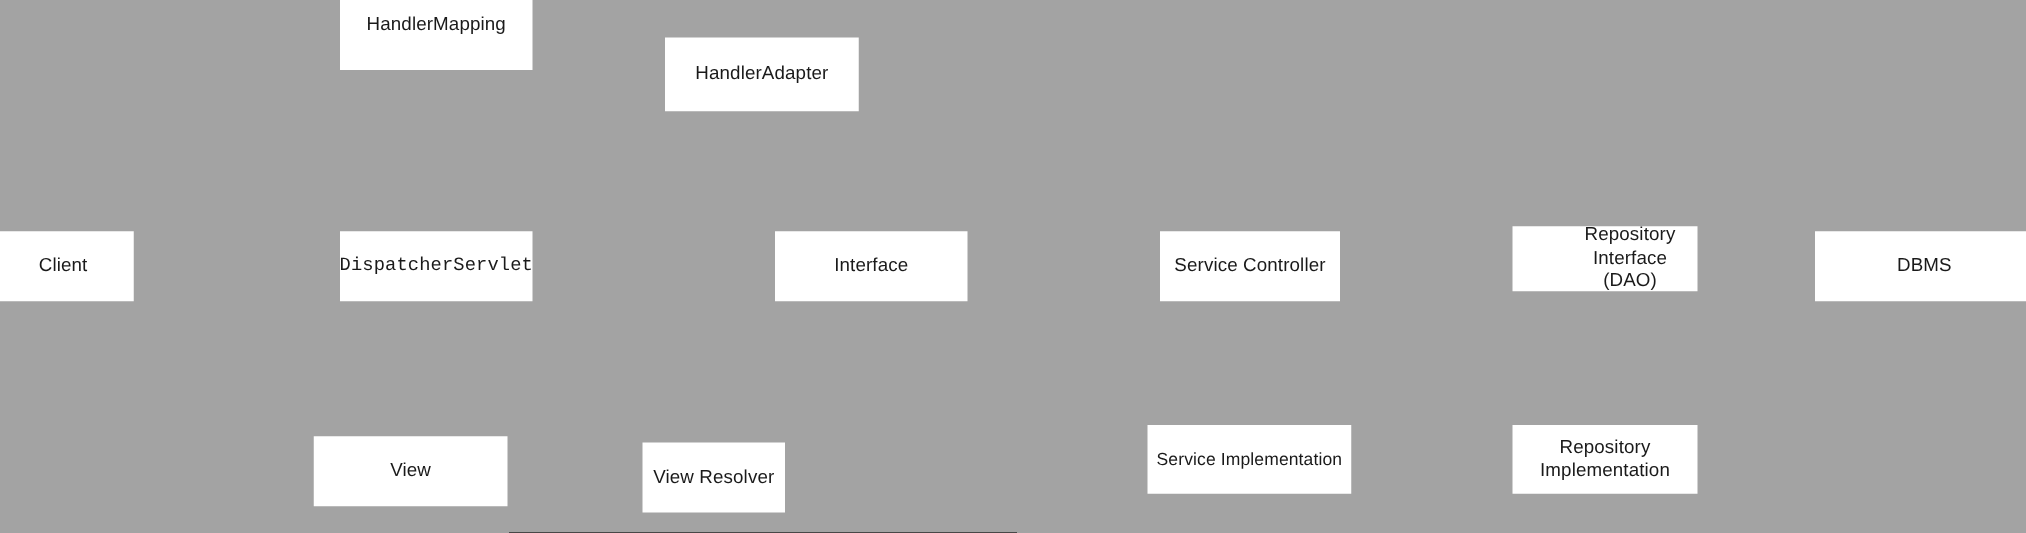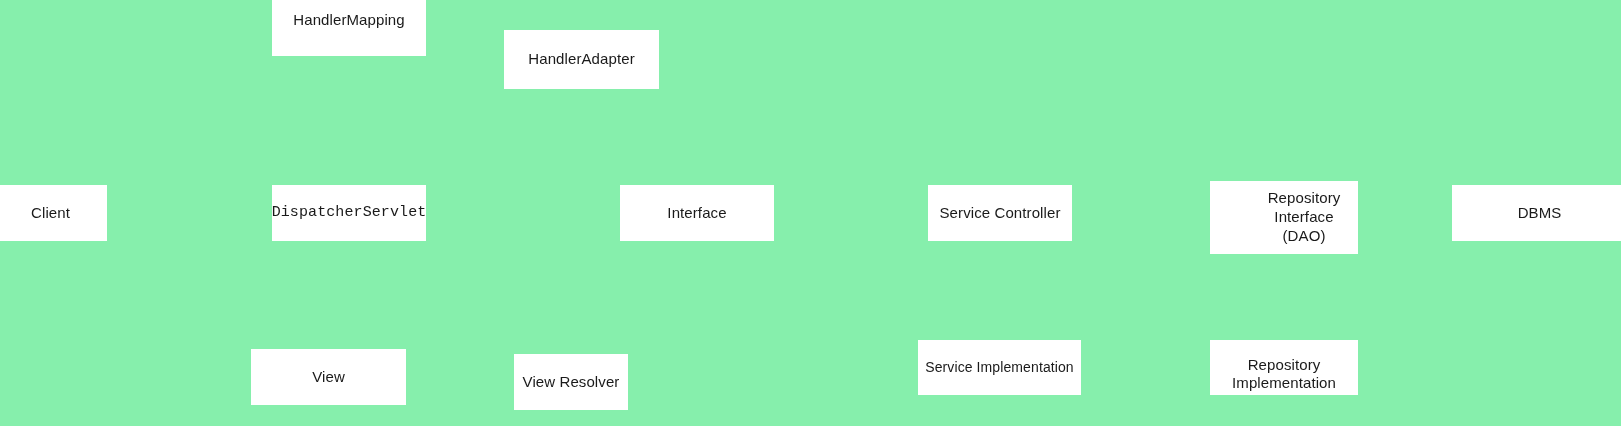--- a/index.html
+++ b/index.html
@@ -7,21 +7,21 @@
     padding: 0;
     background: #000000;
   }
   body {
     font-family: "Liberation Sans", sans-serif;
   }
   #diagram-canvas {
     position: relative;
     width: 1621px;
     height: 426px;
-    background: #86efac;
+    background: #a3a3a3;
     overflow: hidden;
   }
   .node {
     position: absolute;
     background: #ffffff;
     color: #1a1a1a;
     box-sizing: border-box;
     display: flex;
     align-items: center;
     justify-content: center;
@@ -40,59 +40,59 @@
 </style>
 </head>
 <body>
 
 <div id="diagram-canvas">
 
   <div class="node" style="left:272px; top:-16px; width:154px; height:72px;">
     <span class="node-label">HandlerMapping</span>
   </div>
 
-  <div class="node" style="left:504px; top:30px; width:155px; height:59px;">
+  <div class="node" style="left:532px; top:30px; width:155px; height:59px;">
     <span class="node-label">HandlerAdapter</span>
   </div>
 
   <div class="node" style="left:-6px; top:185px; width:113px; height:56px;">
     <span class="node-label">Client</span>
   </div>
 
   <div class="node" style="left:272px; top:185px; width:154px; height:56px;font-family:Liberation Mono, monospace;">
     <span class="node-label">DispatcherServlet</span>
   </div>
 
   <div class="node" style="left:620px; top:185px; width:154px; height:56px;">
     <span class="node-label">Interface</span>
   </div>
 
   <div class="node" style="left:928px; top:185px; width:144px; height:56px;">
     <span class="node-label">Service Controller</span>
   </div>
 
-  <div class="node" style="left:1210px; top:181px; width:148px; height:73px;padding-left:44px;">
+  <div class="node" style="left:1210px; top:181px; width:148px; height:52px;padding-left:44px;">
     <span class="node-label">Repository Interface
 (DAO)</span>
   </div>
 
   <div class="node" style="left:1452px; top:185px; width:175px; height:56px;">
     <span class="node-label">DBMS</span>
   </div>
 
   <div class="node" style="left:251px; top:349px; width:155px; height:56px;">
     <span class="node-label">View</span>
   </div>
 
   <div class="node" style="left:514px; top:354px; width:114px; height:56px;">
     <span class="node-label">View Resolver</span>
   </div>
 
   <div class="node" style="left:918px; top:340px; width:163px; height:55px; font-size:14px;">
     <span class="node-label">Service Implementation</span>
   </div>
 
-  <div class="node" style="left:1210px; top:340px; width:148px; height:55px;align-items:flex-end;">
+  <div class="node" style="left:1210px; top:340px; width:148px; height:55px;">
     <span class="node-label">Repository
 Implementation</span>
   </div>
 
 </div>
 
 </body></html>

